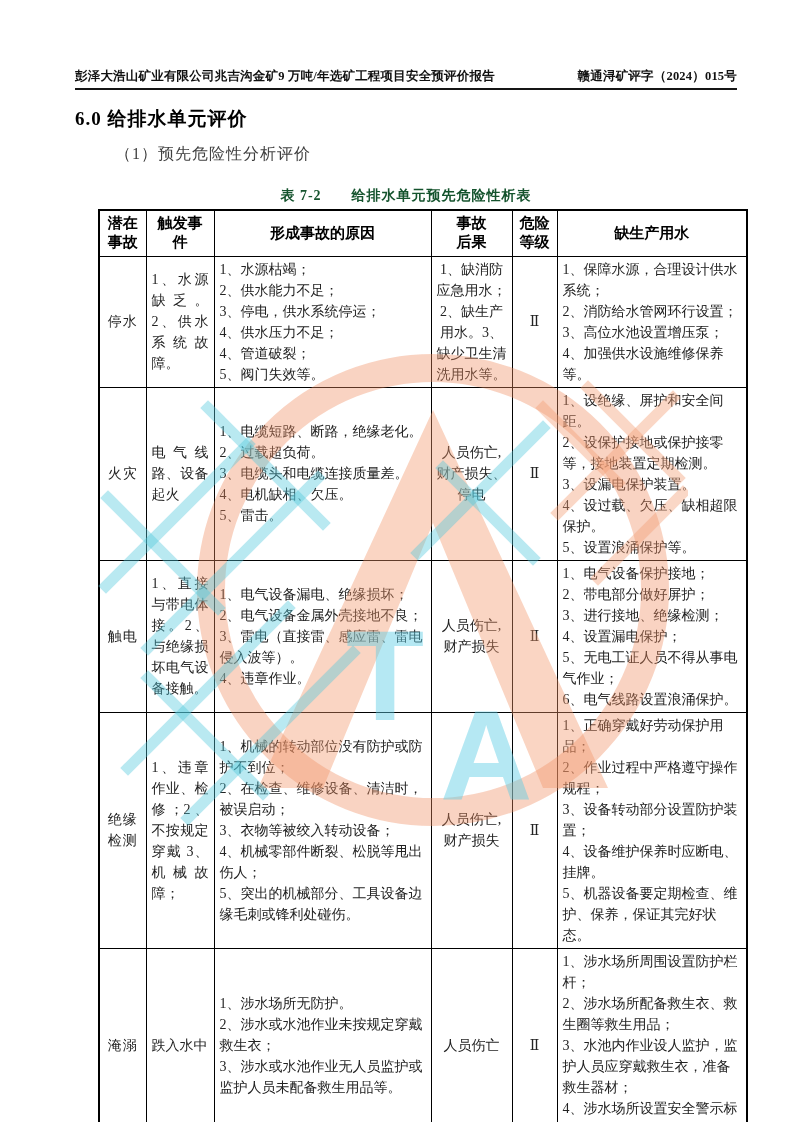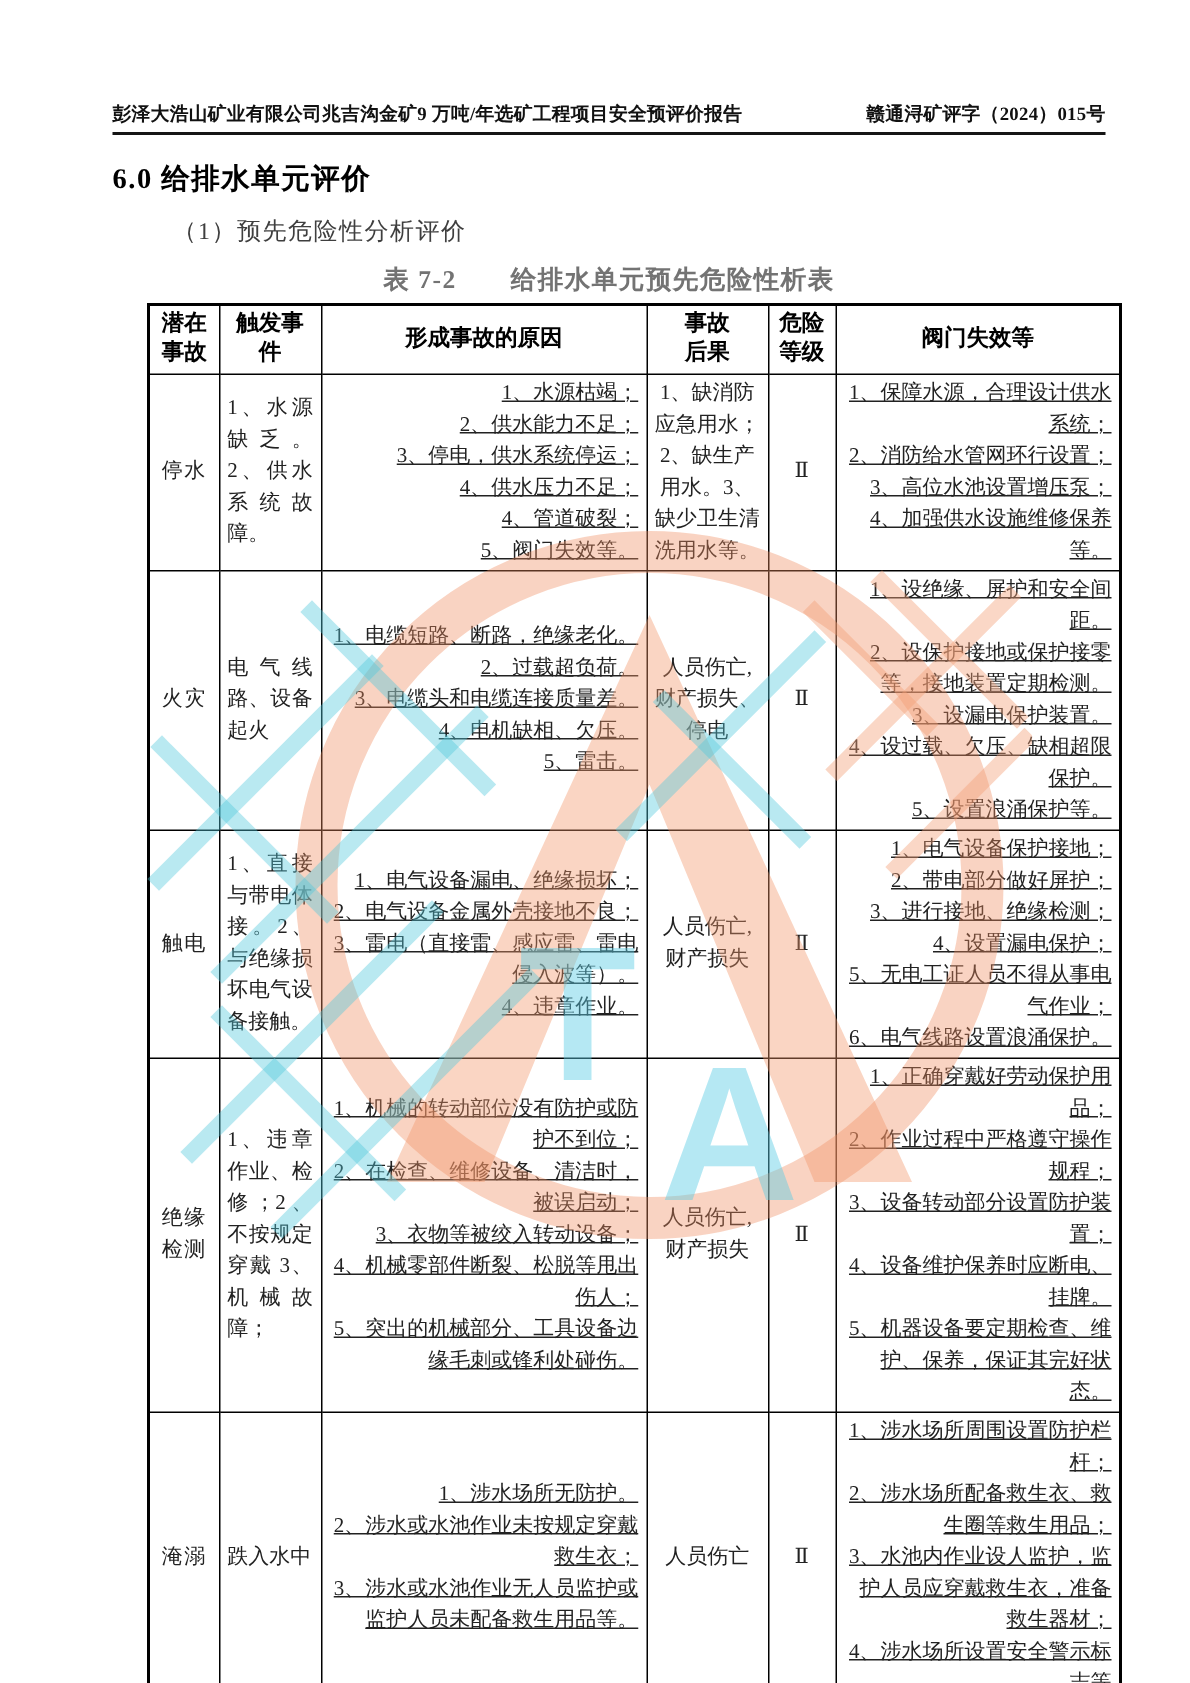--- a/index.html
+++ b/index.html
@@ -19,39 +19,39 @@
     display: flex; justify-content: space-between; align-items: flex-end;
     font-size: 12.5px; font-weight: bold; color: #111;
     border-bottom: 2px solid #151515; padding-bottom: 3px;
     letter-spacing: 0.2px;
   }
   .doc-header .left { max-width: 470px; }
   .doc-header .right { white-space: nowrap; }
 
   .sec-heading { margin-top: 16px; font-size: 19px; font-weight: bold; color: #000; letter-spacing: 1px; }
   .sub-heading { margin-top: 12px; margin-left: 40px; font-size: 16px; color: #3f3f3f; letter-spacing: 1px; }
-  .tbl-title { margin-top: 10px; margin-bottom: 4px; text-align: center; font-size: 17px; font-weight: bold; color: #737373; letter-spacing: 1px; }
+  .tbl-title { margin-top: 22px; margin-bottom: 4px; text-align: center; font-size: 14px; font-weight: bold; color: #14532d; letter-spacing: 1px; }
 
   
   table.hazard { border-collapse: collapse; table-layout: fixed; width: 648px; margin-left: 23px; position: relative; z-index: 1; }
   table.hazard th, table.hazard td {
     border: 1px solid #000;
     font-size: 14px; line-height: 1.5;
     padding: 2px 5px;
     vertical-align: middle;
     color: #222;
   }
   table.hazard { border: 2px solid #000; }
   table.hazard th {
     font-weight: bold; text-align: center; font-size: 15px;
     white-space: pre-line; height: 46px; line-height: 1.3; color: #000;
   }
   td.c-hazard { text-align: center; letter-spacing: 1px; margin-left: 48px; }
   td.c-trigger { text-align: justify; text-justify: inter-character; }
-  td.c-causes, td.c-measures { text-align: right; white-space: pre-line; text-decoration: underline; }
+  td.c-causes, td.c-measures { text-align: left; white-space: pre-line; }
   td.c-conseq { text-align: center; white-space: pre-line; }
   td.c-level { text-align: center; font-size: 15px; }
   tr.r1 { height: 125px; } tr.r2 { height: 135px; } tr.r3 { height: 140px; }
   tr.r4 { height: 195px; } tr.r5 { height: 165px; }
 
   
   .watermark {
     position: absolute; left: 88px; top: 348px;
     width: 600px; height: 510px;
     z-index: 6; pointer-events: none;
@@ -84,21 +84,21 @@
       <tr>
         <th>潜在
 事故</th>
         <th>触发事
 件</th>
         <th>形成事故的原因</th>
         <th>事故
 后果</th>
         <th>危险
 等级</th>
-        <th>阀门失效等</th>
+        <th>缺生产用水</th>
       </tr>
     </thead>
     <tbody>
       <tr class="r1">
         <td class="c-hazard">停水</td>
         <td class="c-trigger">1、水源缺乏。2、供水系统故障。</td>
         <td class="c-causes">1、水源枯竭；
 2、供水能力不足；
 3、停电，供水系统停运；
 4、供水压力不足；

